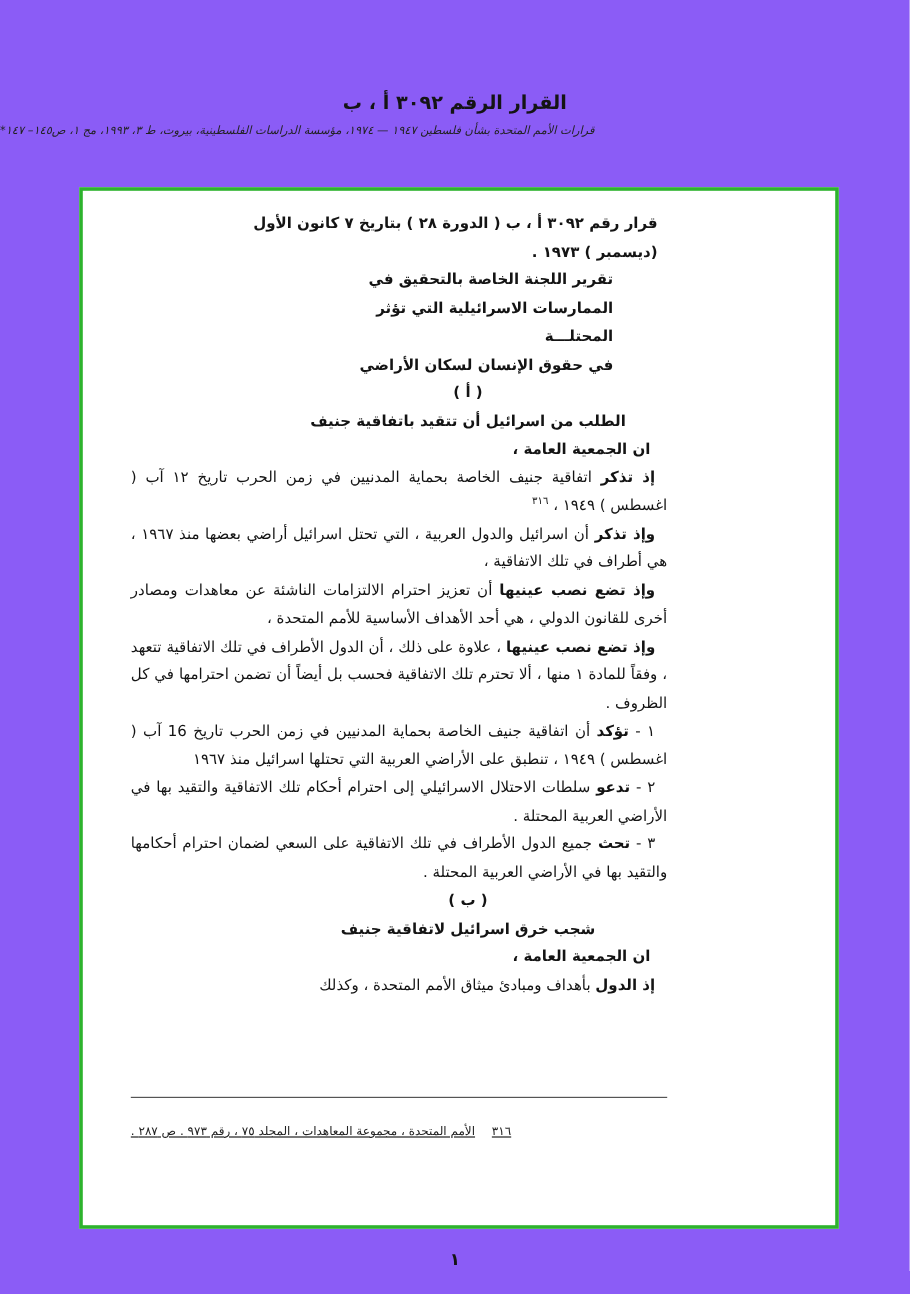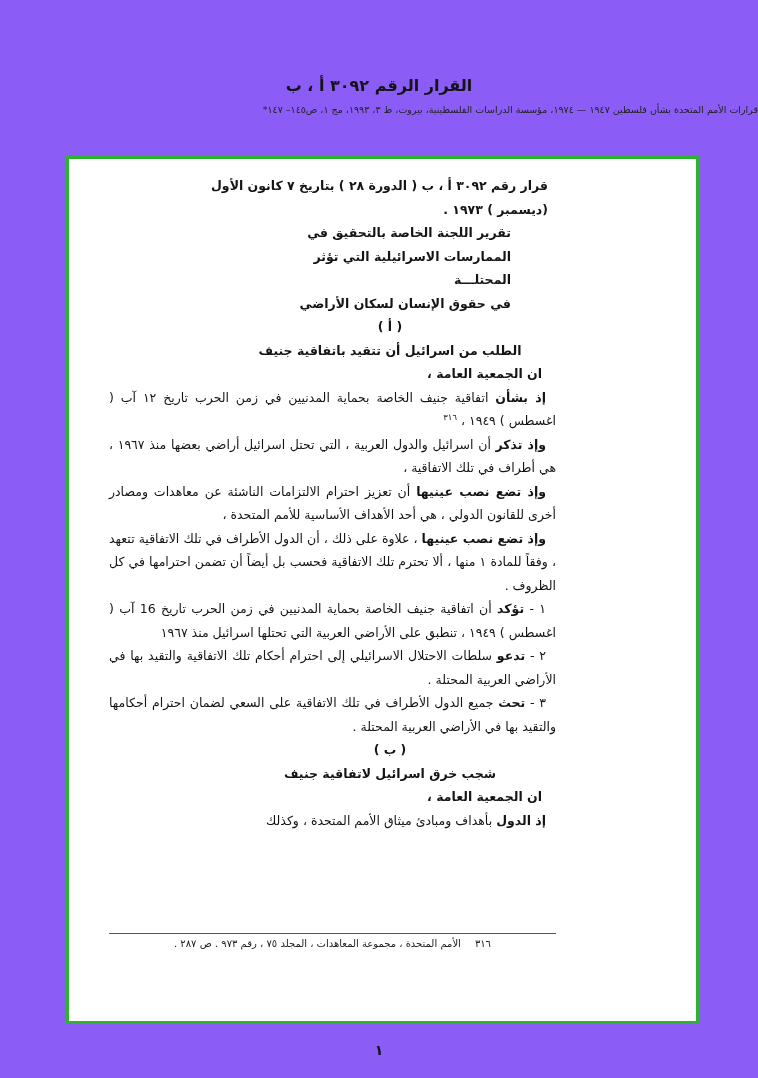--- a/index.html
+++ b/index.html
@@ -14,22 +14,22 @@
   .page { position:absolute; inset:0; background:#8b5cf6; }
 
   
   .header-title {
     position:absolute; top:76px; left:0; width:100%;
     text-align:center; direction:rtl;
     font-size:16px; font-weight:bold; letter-spacing:.5px;
   }
   .header-citation {
     position:absolute; top:104px; left:0; width:100%;
-    text-align:right; direction:rtl;
-    font-size:9.5px; color:#222;
+    text-align:left; direction:rtl;
+    font-size:9.5px; color:#222;font-style:italic;
   }
 
   
   .frame {
     position:absolute; left:66px; top:142px;
     width:633px; height:868px;
     border:3px solid #2db32d;
     background:#ffffff;
     margin-top:14px;
   }
@@ -45,24 +45,25 @@
 
   .blk { margin:0; }
   .blk.center { text-align:center; padding-left:115px; }
   .blk.right  { text-align:right; padding-right:14px; }
   .blk.para   { text-align:justify; text-indent:10px; }
   .b   { font-weight:bold; }
   sup  { font-size:8.5px; line-height:0; }
 
   .footnote {
     position:absolute; right:140px; bottom:72px; width:447px;
-    direction:rtl; text-align:center;
+    direction:rtl; text-align:left;
     font-size:10px; color:#222;
     border-top:1px solid #555;
-    padding-top:4px;
+    padding-top:23px;
+    text-decoration:underline;
   }
   .fn-marker { margin-left:14px; }
 
   .page-number {
     position:absolute; bottom:20px; left:0; width:100%;
     text-align:center; font-size:14px; font-weight:bold;
   }
 </style>
 </head>
 <body>
@@ -83,21 +84,21 @@
       <div class="subtitle-block">
           <div>تقرير اللجنة الخاصة بالتحقيق في</div>
           <div>الممارسات الاسرائيلية التي تؤثر</div>
           <div>المحتلـــة</div>
           <div>في حقوق الإنسان لسكان الأراضي</div>
         </div>
       <div>
           <p class="blk center"><span class="b">( أ )</span></p>
           <p class="blk center"><span class="b">الطلب من اسرائيل أن تتقيد باتفاقية جنيف</span></p>
           <p class="blk right"><span class="b">ان الجمعية العامة ،</span></p>
-          <p class="blk para"><span class="b">إذ بشأن</span><span> اتفاقية جنيف الخاصة بحماية المدنيين في زمن الحرب تاريخ ١٢ آب ( اغسطس ) ١٩٤٩ ، </span><sup>٣١٦</sup></p>
+          <p class="blk para"><span class="b">إذ تذكر</span><span> اتفاقية جنيف الخاصة بحماية المدنيين في زمن الحرب تاريخ ١٢ آب ( اغسطس ) ١٩٤٩ ، </span><sup>٣١٦</sup></p>
           <p class="blk para"><span class="b">وإذ تذكر</span><span> أن اسرائيل والدول العربية ، التي تحتل اسرائيل أراضي بعضها منذ ١٩٦٧ ، هي أطراف في تلك الاتفاقية ،</span></p>
           <p class="blk para"><span class="b">وإذ تضع نصب عينيها</span><span> أن تعزيز احترام الالتزامات الناشئة عن معاهدات ومصادر أخرى للقانون الدولي ، هي أحد الأهداف الأساسية للأمم المتحدة ،</span></p>
           <p class="blk para"><span class="b">وإذ تضع نصب عينيها</span><span> ، علاوة على ذلك ، أن الدول الأطراف في تلك الاتفاقية تتعهد ، وفقاً للمادة ١ منها ، ألا تحترم تلك الاتفاقية فحسب بل أيضاً أن تضمن احترامها في كل الظروف .</span></p>
           <p class="blk para"><span>١ - </span><span class="b">تؤكد</span><span> أن اتفاقية جنيف الخاصة بحماية المدنيين في زمن الحرب تاريخ 16 آب ( اغسطس ) ١٩٤٩ ، تنطبق على الأراضي العربية التي تحتلها اسرائيل منذ ١٩٦٧</span></p>
           <p class="blk para"><span>٢ - </span><span class="b">تدعو</span><span> سلطات الاحتلال الاسرائيلي إلى احترام أحكام تلك الاتفاقية والتقيد بها في الأراضي العربية المحتلة .</span></p>
           <p class="blk para"><span>٣ - </span><span class="b">تحث</span><span> جميع الدول الأطراف في تلك الاتفاقية على السعي لضمان احترام أحكامها والتقيد بها في الأراضي العربية المحتلة .</span></p>
           <p class="blk center"><span class="b">( ب )</span></p>
           <p class="blk center"><span class="b">شجب خرق اسرائيل لاتفاقية جنيف</span></p>
           <p class="blk right"><span class="b">ان الجمعية العامة ،</span></p>
           <p class="blk para"><span class="b">إذ الدول</span><span> بأهداف ومبادئ ميثاق الأمم المتحدة ، وكذلك</span></p>

